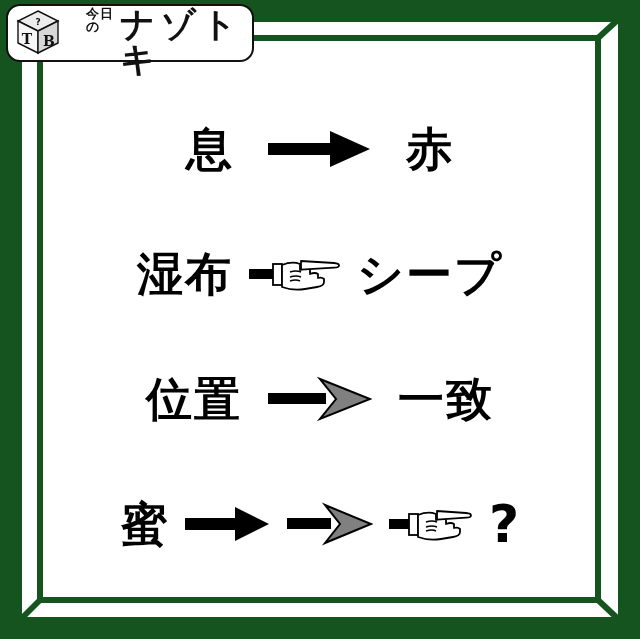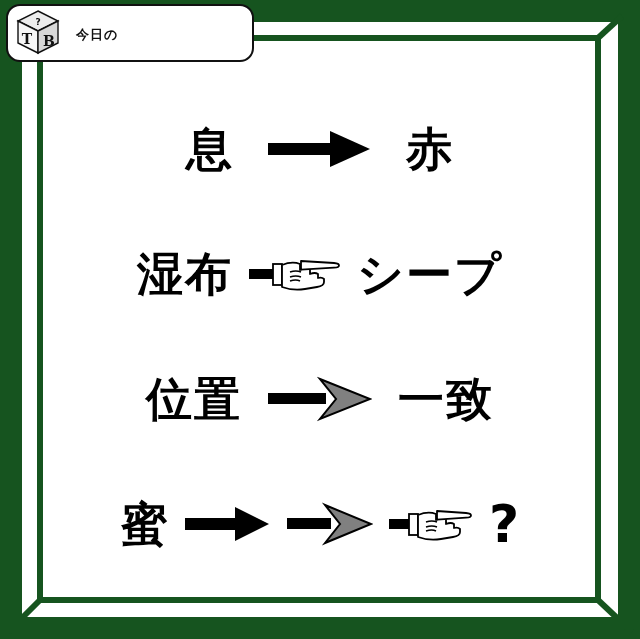--- a/index.html
+++ b/index.html
@@ -43,23 +43,23 @@
     padding-left: 5px;
     z-index: 5;
   }
   .logo-cube {
     width: 50px;
     height: 50px;
     flex: 0 0 50px;
   }
   .logo-text-wrap {
     position: relative;
-    margin-left: 9px;
-    display: flex;
-    flex-direction: column;
+    margin-left: 19px;
+    display: flex;
+    flex-direction: row;
     justify-content: center;
     height: 52px;
   }
   .logo-kyou {
     font-size: 13px;
     font-weight: 700;
     letter-spacing: 1px;
     color: #111111;
     line-height: 1;
     margin-left: 4px;
@@ -149,20 +149,21 @@
 
       <polygon points="5,13 25,23 25,45 5,35" fill="#f6f6f6" stroke="#111111" stroke-width="1.4"></polygon>
 
       <polygon points="45,13 45,35 25,45 25,23" fill="#d8d8d8" stroke="#111111" stroke-width="1.4"></polygon>
       <text x="25" y="17" font-size="9" font-weight="700" fill="#111111" text-anchor="middle" font-family="'DejaVu Sans',sans-serif">?</text>
       <text x="14" y="36" font-size="14" font-weight="700" fill="#111111" text-anchor="middle" font-family="'DejaVu Serif',serif">T</text>
       <text x="36" y="38" font-size="14" font-weight="700" fill="#111111" text-anchor="middle" font-family="'DejaVu Serif',serif">B</text>
     </svg>
     <div class="logo-text-wrap">
       <div class="logo-kyou">今日の</div>
+      <div class="logo-main">ナゾトキ</div>
     </div>
   </div>
 
   <div id="puzzle-body">
 
     <div class="puzzle-row">
       <div class="row-inner">
         <span class="term">息</span>
         <span class="gap-lg"></span>
         <span class="arrow-cell">

